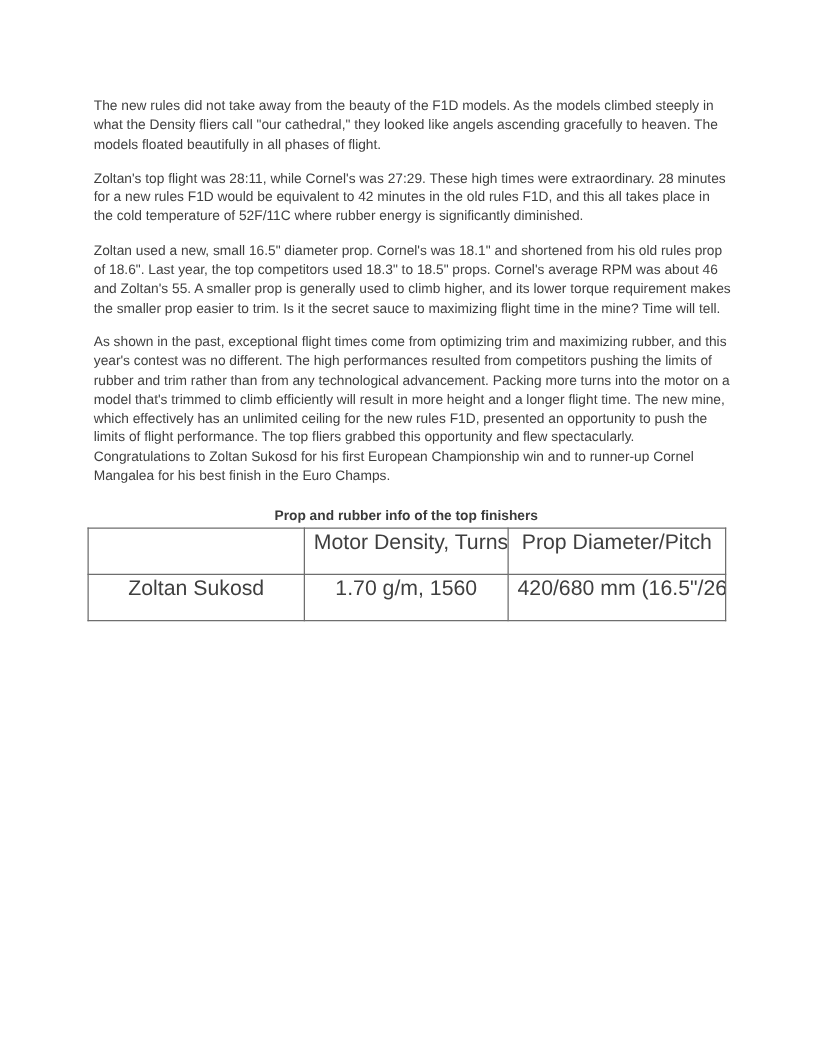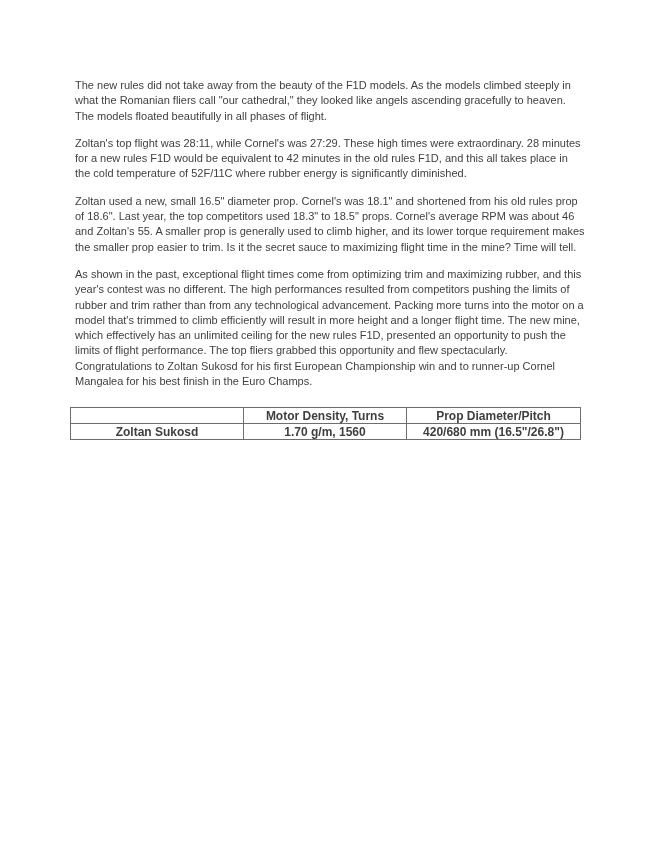--- a/index.html
+++ b/index.html
@@ -40,43 +40,44 @@
     color: #3a3a3a;
   }
   table.results {
     border-collapse: collapse;
     width: 510px;
     table-layout: fixed;
   }
   table.results th,
   table.results td {
     border: 1px solid #6e6e6e;
-    font-size: 12px;
-    font-weight: bold;
-    padding: 1px 7px 0 7px;
+    font-size: 17px;
+    font-weight: normal;
+    padding: 1px 7px 15px 7px;
     height: 16px;
     overflow: hidden;
     white-space: nowrap;
   }
   table.results th { text-align: center; }
   table.results td { text-align: center; }
   col.c1 { width: 173px; }
   col.c2 { width: 163px; }
   col.c3 { width: 174px; }
 </style>
 </head>
 <body>
 
 <div class="page">
-  <p class="para">The new rules did not take away from the beauty of the F1D models.  As the models climbed steeply in what the Romanian fliers call "our cathedral," they looked like angels ascending gracefully to heaven. The models floated beautifully in all phases of flight.</p>
+  <p class="para">The new rules did not take away from the beauty of the F1D models.  As the models climbed steeply in what the Density fliers call "our cathedral," they looked like angels ascending gracefully to heaven. The models floated beautifully in all phases of flight.</p>
   <p class="para">Zoltan's top flight was 28:11, while Cornel's was 27:29. These high times were extraordinary.  28 minutes for a new rules F1D would be equivalent to 42 minutes in the old rules F1D, and this all takes place in the cold temperature of 52F/11C where rubber energy is significantly diminished.</p>
   <p class="para">Zoltan used a new, small 16.5" diameter prop. Cornel's was 18.1" and shortened from his old rules prop of 18.6".  Last year, the top competitors used 18.3" to 18.5" props.   Cornel's average RPM was about 46 and Zoltan's 55.  A smaller prop is generally used to climb higher, and its lower torque requirement makes the smaller prop easier to trim.  Is it the secret sauce to maximizing flight time in the mine?  Time will tell.</p>
   <p class="para">As shown in the past, exceptional flight times come from optimizing trim and maximizing rubber, and this year's contest was no different.  The high performances resulted from competitors pushing the limits of rubber and trim rather than from any technological advancement.   Packing more turns into the motor on a model that's trimmed to climb efficiently will result in more height and a longer flight time. The new mine, which effectively has an unlimited ceiling for the new rules F1D, presented an opportunity to push the limits of flight performance.  The top fliers grabbed this opportunity and flew spectacularly. Congratulations to Zoltan Sukosd for his first European Championship win and to runner-up Cornel Mangalea for his best finish in the Euro Champs.</p>
 
   <div class="table-block">
+    <div class="table-title">Prop and rubber info of the top finishers</div>
     <table class="results">
       <colgroup>
           <col class="c1">
           <col class="c2">
           <col class="c3">
         </colgroup>
       <thead>
         <tr>
           <th></th>
           <th>Motor Density, Turns</th>

